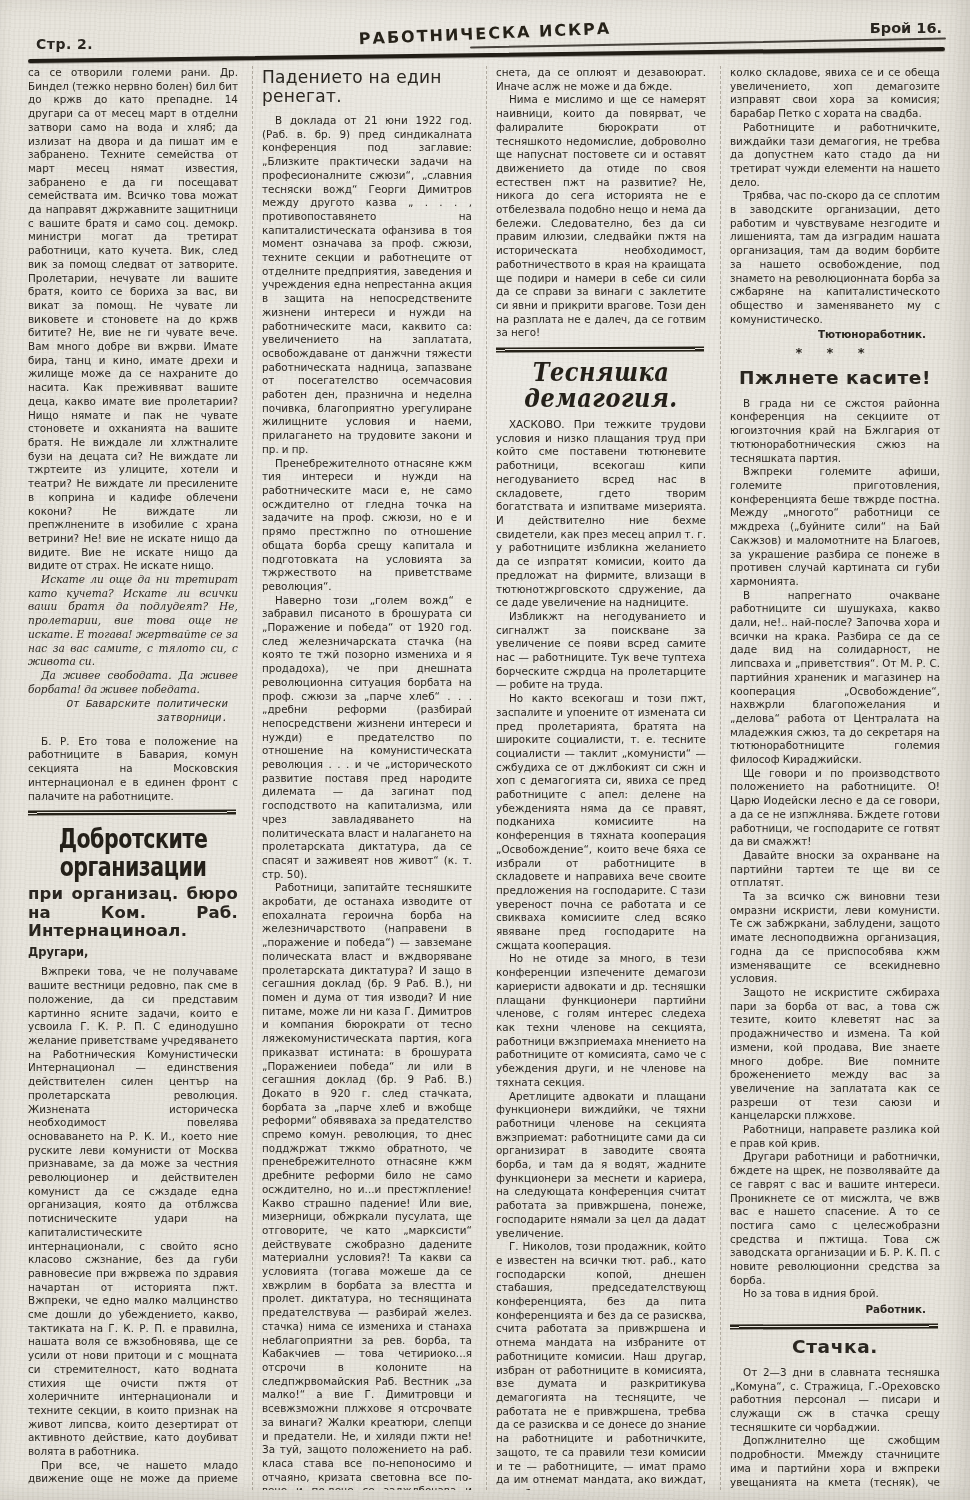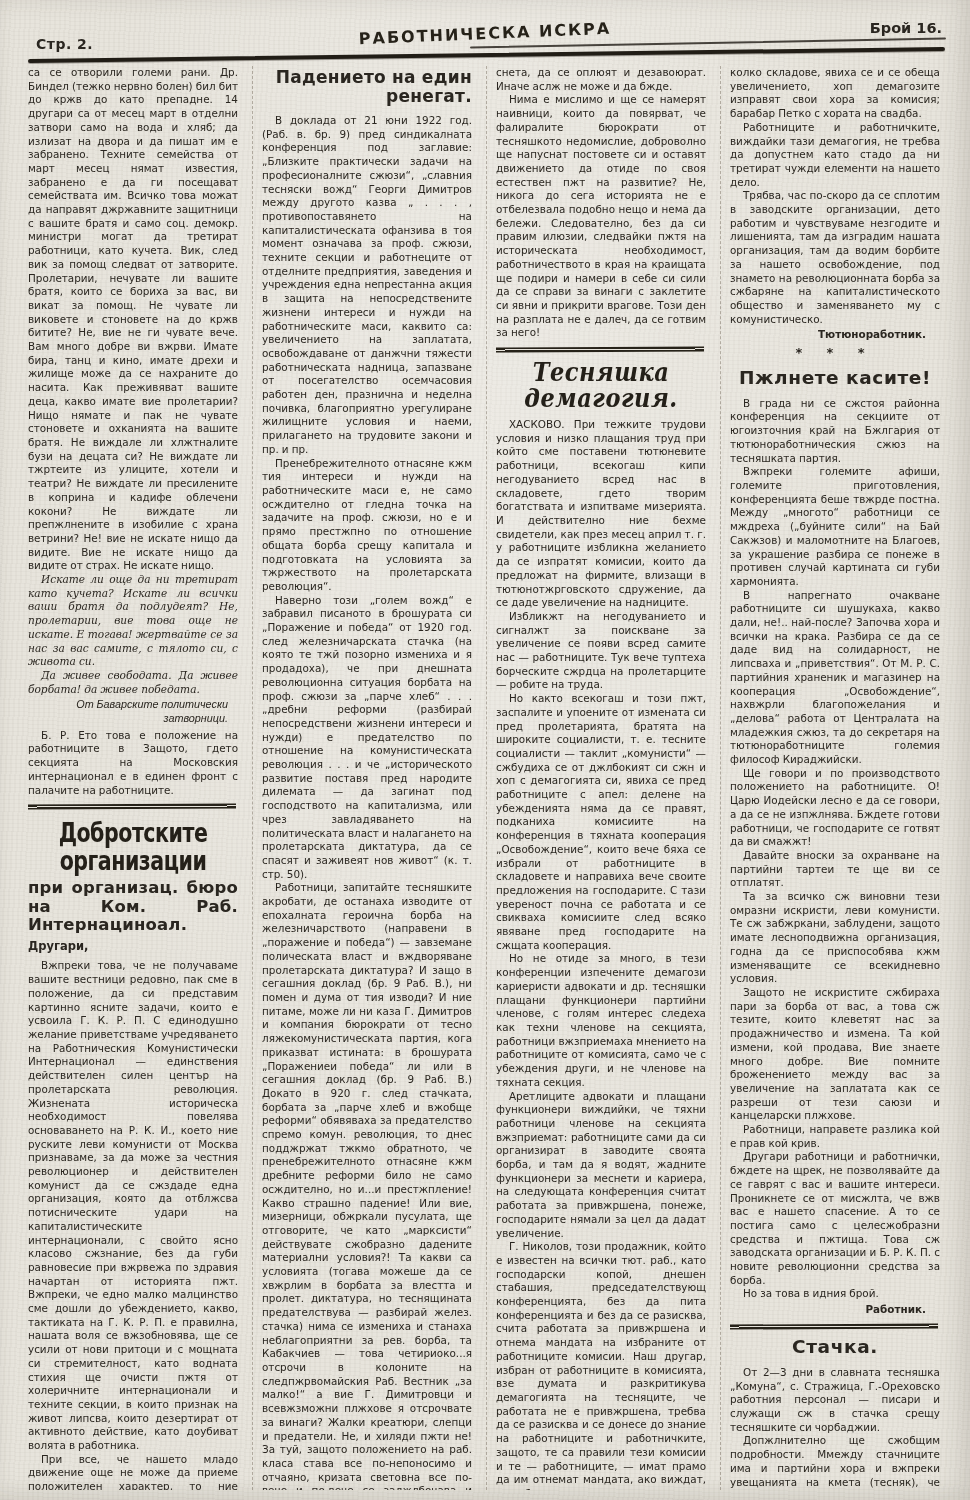--- a/index.html
+++ b/index.html
@@ -32,30 +32,30 @@
   
   .columns{position:absolute;left:28px;top:66px;width:918px;height:1424px;
     display:flex;gap:8px;}
   .col{width:219px;height:1424px;overflow:hidden;padding:0 6px 0 0;}
   .col + .col{border-left:1px dashed rgba(110,100,85,0.45);padding-left:9px;}
   
   .blk{font-size:10.4px;line-height:13.7px;text-align:justify;margin:0;word-spacing:-0.2px;}
   .p{text-indent:13px;}
   .pc{text-indent:0;}
   .pi{font-style:italic;text-indent:13px;font-family:"DejaVu Serif", serif;font-size:10.6px;}
-  .sig-i{font-style:italic;text-align:right;font-family:Liberation Sans, sans-serif;
-    padding-right:10px;margin:2px 0 3px 0;font-size:10.8px;}
+  .sig-i{font-style:italic;text-align:right;font-family:Liberation Mono, monospace;
+    padding-right:10px;margin:2px 0 9px 0;font-size:10.8px;}
   .sig-b{font-weight:bold;text-align:right;padding-right:14px;margin:2px 0 2px 0;}
   .center-line{text-align:left;font-size:11.5px;margin:5px 0 6px 0;font-weight:bold;}
   .display1{font-weight:bold;font-size:21px;line-height:22px;text-align:center;
     transform:scale(0.98,1.28);transform-origin:center top;letter-spacing:-0.5px;
     margin:10px 0 8px 0;color:#242019;}
   .subhead{font-weight:bold;font-size:16.5px;line-height:18.5px;text-align:justify;
     text-align-last:justify;margin:16px 0 2px 0;letter-spacing:0.2px;}
-  .headline{font-weight:bold;font-size:17px;line-height:19px;text-align:right;
+  .headline{font-weight:normal;font-size:17px;line-height:19px;text-align:left;
     letter-spacing:0.3px;margin:2px 0 8px 0;}
   .display2{font-family:"DejaVu Serif", serif;font-weight:bold;font-style:italic;
     font-size:22.5px;line-height:24px;text-align:center;margin:9px 0 9px 0;
     letter-spacing:0.5px;transform:scale(1,1.12);color:#242019;}
   .head-small{font-weight:bold;font-size:18.5px;line-height:20px;text-align:center;
     margin:8px 0 9px 0;letter-spacing:0.6px;}
   .rule2{height:5px;margin:7px 2px 7px 0;transform:rotate(-0.3deg);
     background:linear-gradient(#262219 0 2px, #e7e4dc 2px 3px, #262219 3px 5px);}
   .stars{text-align:center;font-size:13px;font-weight:bold;letter-spacing:10px;
     margin:4px 0 2px 0;}
@@ -70,33 +70,33 @@
   <div class="rule-right"></div>
   <div class="rule-main"></div>
 </div>
 
 <div class="columns" id="columns">
     <div class="col">
       <div class="blk pc">са се отворили големи рани. Др. Биндел (тежко нервно болен) бил бит до кржв до като препадне. 14 другари са от месец март в отделни затвори само на вода и хляб; да излизат на двора и да пишат им е забранено. Техните семейства от март месец нямат известия, забранено е да ги посещават семействата им. Всичко това можат да направят джржавните защитници с вашите братя и само соц. демокр. министри могат да третират работници, като кучета. Вик, след вик за помощ следват от затворите. Пролетарии, нечувате ли вашите братя, които се бориха за вас, ви викат за помощ. Не чувате ли виковете и стоновете на до кржв битите? Не, вие не ги чувате вече. Вам много добре ви вжрви. Имате бира, танц и кино, имате дрехи и жилище може да се нахраните до насита. Как преживяват вашите деца, какво имате вие пролетарии? Нищо нямате и пак не чувате стоновете и охканията на вашите братя. Не виждале ли хлжтналите бузи на децата си? Не виждате ли тжртеите из улиците, хотели и театри? Не виждате ли пресилените в коприна и кадифе облечени кокони? Не виждате ли препжлнените в изобилие с храна ветрини? Не! вие не искате нищо да видите. Вие не искате нищо да видите от страх. Не искате нищо.</div>
       <div class="blk pi">Искате ли още да ни третират като кучета? Искате ли всички ваши братя да подлудеят? Не, пролетарии, вие това още не искате. Е тогава! жертвайте се за нас за вас самите, с тялото си, с живота си.</div>
       <div class="blk pi">Да живее свободата. Да живее борбата! да живее победата.</div>
       <div class="blk sig-i">От Баварските политически затворници.</div>
-      <div class="blk p">Б. Р. Ето това е положение на работниците в Защото, гдето секцията на Московския интернационал е в единен фронт с палачите на работниците.</div>
+      <div class="blk p">Б. Р. Ето това е положение на работниците в Бавария, комун секцията на Московския интернационал е в единен фронт с палачите на работниците.</div>
       <div class="blk rule2"></div>
       <div class="blk display1">Добротските организации</div>
       <div class="blk subhead">при организац. бюро на Ком. Раб. Интернациноал.</div>
       <div class="blk center-line">Другари,</div>
       <div class="blk p">Вжпреки това, че не получаваме вашите вестници редовно, пак сме в положение, да си представим картинно ясните задачи, които е усвоила Г. К. Р. П. С единодушно желание приветстваме учредяването на Работническия Комунистически Интернационал — единствения действителен силен център на пролетарската революция. Жизнената историческа необходимост повелява основаването на Р. К. И., което ние руските леви комунисти от Москва признаваме, за да може за честния революционер и действителен комунист да се сжздаде една организация, която да отблжсва потисническите удари на капиталистическите интернационали, с свойто ясно класово сжзнание, без да губи равновесие при вжрвежа по здравия начартан от историята пжт. Вжпреки, че едно малко малцинство сме дошли до убеждението, какво, тактиката на Г. К. Р. П. е правилна, нашата воля се вжзобновява, ще се усили от нови притоци и с мощната си стремителност, като водната стихия ще очисти пжтя от холеричните интернационали и техните секции, в които признак на живот липсва, които дезертират от активното действие, като доубиват волята в работника.</div>
       <div class="blk p">При все, че нашето младо движение още не може да приеме положителен характер, то ние руските леви комунисти се присжединяваме кжм Вас, като напуснахме Тжргов-Социал демократична Р. К. П.</div>
       <div class="blk p">Радостни, че намерихме подржжката при Вас, надеваме се, че Вие с енергия ще повдигнете международния сжюз, като джржите нас в течение на всичко.</div>
     </div>
     <div class="col">
       <div class="blk headline">Падението на един ренегат.</div>
       <div class="blk p">В доклада от 21 юни 1922 год. (Раб. в. бр. 9) пред синдикалната конференция под заглавие: „Близките практически задачи на професионалните сжюзи“, „славния тесняски вожд“ Георги Димитров между другото казва „ . . . , противопоставянето на капиталистическата офанзива в тоя момент означава за проф. сжюзи, техните секции и работнеците от отделните предприятия, заведения и учреждения една непрестанна акция в защита на непосредствените жизнени интереси и нужди на работническите маси, каквито са: увеличението на заплатата, освобождаване от данжчни тяжести работническата надница, запазване от посегателство осемчасовия работен ден, празнична и неделна почивка, благоприятно урегулиране жилищните условия и наеми, прилагането на трудовите закони и пр. и пр.</div>
-      <div class="blk p">Пренебрежителното отнасяне кжм тия интереси и нужди на работническите маси е, не само осждително от гледна точка на задачите на проф. сжюзи, но е и прямо престжпно по отношение общата борба срещу капитала и подготовката на условията за тжржеството на пролетарската революция“.</div>
+      <div class="blk p">Пренебрежителното отнасяне кжм тия интереси и нужди на работническите маси е, не само осждително от гледна точка на задачите на проф. сжюзи, но е и прямо престжпно по отношение общата борба срещу капитала и подготовката на условията за тжржеството на приветстваме революция“.</div>
       <div class="blk p">Наверно този „голем вожд“ е забравил писаното в брошурата си „Поражение и победа“ от 1920 год. след железничарската стачка (на която те тжй позорно измениха и я продадоха), че при днешната революционна ситуация борбата на проф. сжюзи за „парче хлеб“ . . . „дребни реформи (разбирай непосредствени жизнени интереси и нужди) е предателство по отношение на комунистическата революция . . . и че „историческото развитие поставя пред народите дилемата — да загинат под господството на капитализма, или чрез завладяването на политическата власт и налагането на пролетарската диктатура, да се спасят и заживеят нов живот“ (к. т. стр. 50).</div>
       <div class="blk p">Работници, запитайте тесняшките акробати, де останаха изводите от епохалната героична борба на железничарството (направени в „поражение и победа“) — завземане полическата власт и вждворяване пролетарската диктатура? И защо в сегашния доклад (бр. 9 Раб. В.), ни помен и дума от тия изводи? И ние питаме, може ли ни каза Г. Димитров и компания бюрократи от тесно ляжекомунистическата партия, кога приказват истината: в брошурата „Поражениеи победа“ ли или в сегашния доклад (бр. 9 Раб. В.) Докато в 920 г. след стачката, борбата за „парче хлеб и вжобще реформи“ обявяваха за предателство спремо комун. революция, то днес подджржат тжкмо обратното, че пренебрежителното отнасяне кжм дребните реформи било не само осждително, но и...и престжпление! Какво страшно падение! Или вие, мизерници, обжркали пусулата, ще отговорите, че като „марксисти“ действувате сжобразно дадените материални условия?! Та какви са условията (тогава можеше да се хвжрлим в борбата за влестта и пролет. диктатура, но теснящината предателствува — разбирай желез. стачка) нима се измениха и станаха неблагоприятни за рев. борба, та Кабакчиев — това четириоко...я отсрочи в колоните на следпжрвомайския Раб. Вестник „за малко!“ а вие Г. Димитровци и всевжзможни плжхове я отсрочвате за винаги? Жалки креатюри, слепци и предатели. Не, и хиляди пжти не! За туй, защото положението на раб. класа става все по-непоносимо и отчаяно, кризата световна все по-вече и по-вече се заджлбочава и вжпреки отсрочките ви „за малко и винаги“, революционната буря приближава, за да се развие в ужасен ураган, който ще ви помете заедно с буржуазията за винаги от лицето на земята.</div>
     </div>
     <div class="col">
       <div class="blk pc">снета, да се оплюят и дезавоюрат. Иначе аслж не може и да бжде.</div>
       <div class="blk p">Нима е мислимо и ще се намерят наивници, които да повярват, че фалиралите бюрократи от тесняшкото недомислие, доброволно ще напуснат постовете си и оставят движението да отиде по своя естествен пжт на развитие? Не, никога до сега историята не е отбелезвала подобно нещо и нема да бележи. Следователно, без да си правим илюзии, следвайки пжтя на историческата необходимост, работничеството в края на краищата ще подири и намери в себе си сили да се справи за винаги с заклетите си явни и прикрити врагове. Този ден на разплата не е далеч, да се готвим за него!</div>
       <div class="blk rule2"></div>
       <div class="blk display2">Тесняшка демагогия.</div>
       <div class="blk p">ХАСКОВО. При тежките трудови условия и низко плащания труд при който сме поставени тютюневите работници, всекогаш кипи негодуванието всред нас в складовете, гдето творим богатствата и изпитваме мизерията. И действително ние бехме свидетели, как през месец април т. г. у работниците избликна желанието да се изпратят комисии, които да предложат на фирмите, влизащи в тютюнотжрговското сдружение, да се даде увеличение на надниците.</div>
       <div class="blk p">Избликжт на негодуванието и сигналжт за поискване за увеличение се появи всред самите нас — работниците. Тук вече туптеха борческите сжрдца на пролетарците — робите на труда.</div>

